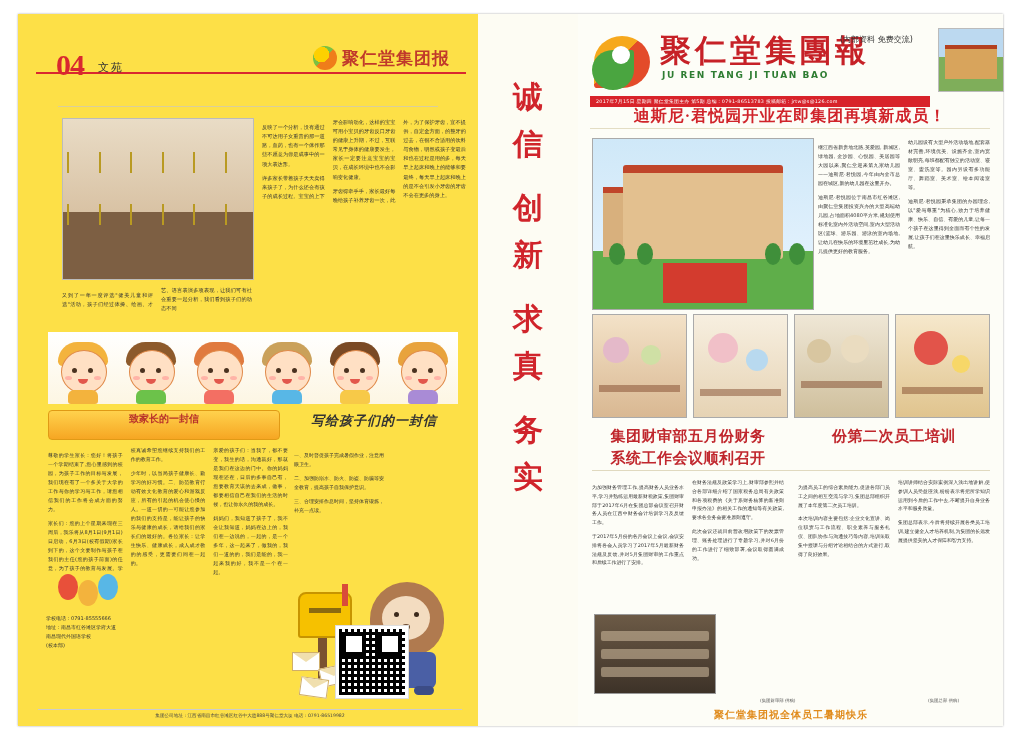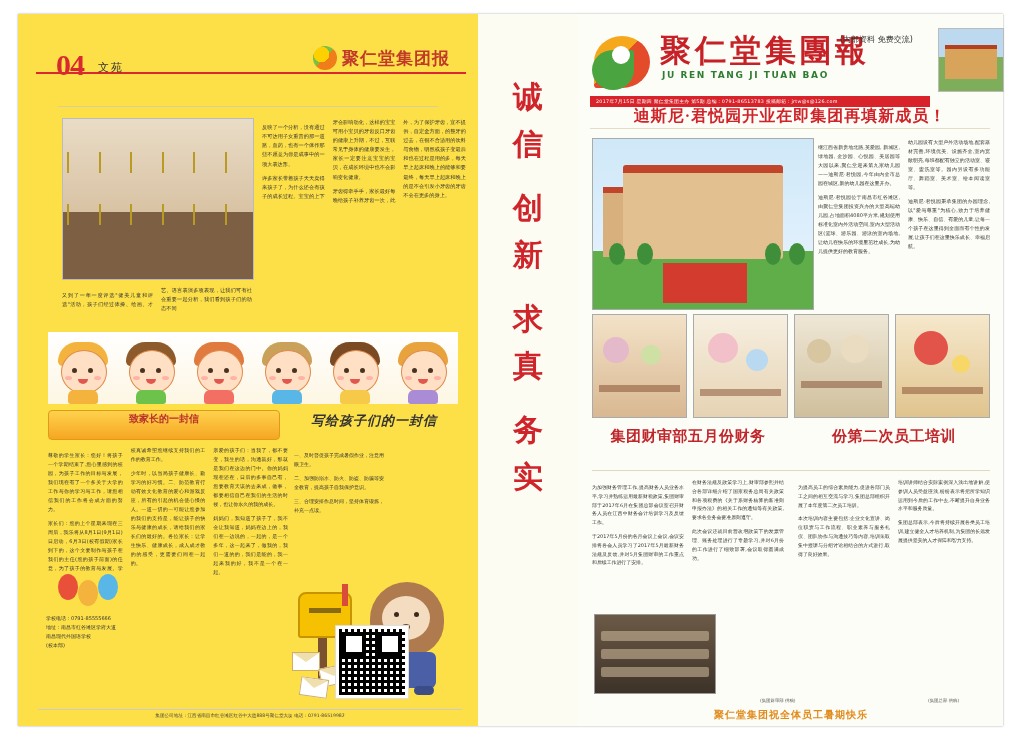--- a/index.html
+++ b/index.html
@@ -375,20 +375,21 @@
         <div class="rp rp4">
           <div class="shelf" style="top:72px"></div>
           <div class="blob" style="left:18px;top:16px;width:34px;height:34px;background:#e2544a"></div>
           <div class="blob" style="left:56px;top:40px;width:18px;height:18px;background:#f7d768"></div>
         </div>
       </div>
 
       <div class="sec-titles">
         <div class="sec-t">
           <div>集团财审部五月份财务</div>
+          <div>系统工作会议顺利召开</div>
         </div>
         <div class="sec-t">
           <div>份第二次员工培训</div>
         </div>
       </div>
       <div class="sec-rule"></div>
 
       <div class="rbody">
         <div class="rb-col">
           <p>为加强财务管理工作,提高财务人员业务水平,学习并熟练运用最新财税政策,集团财审部于2017年6月在集团总部会议室召开财务人员在江西中财务会计培训学习及反馈工作。</p>

